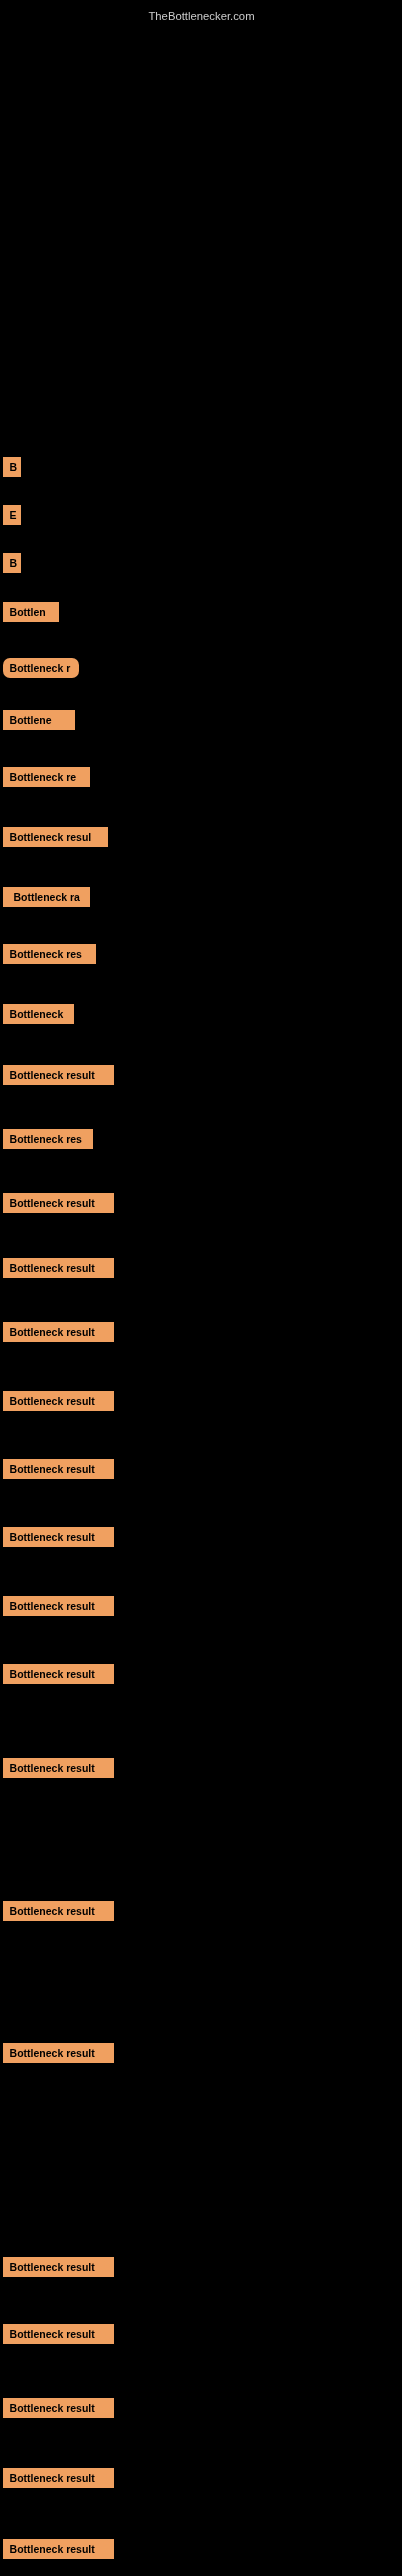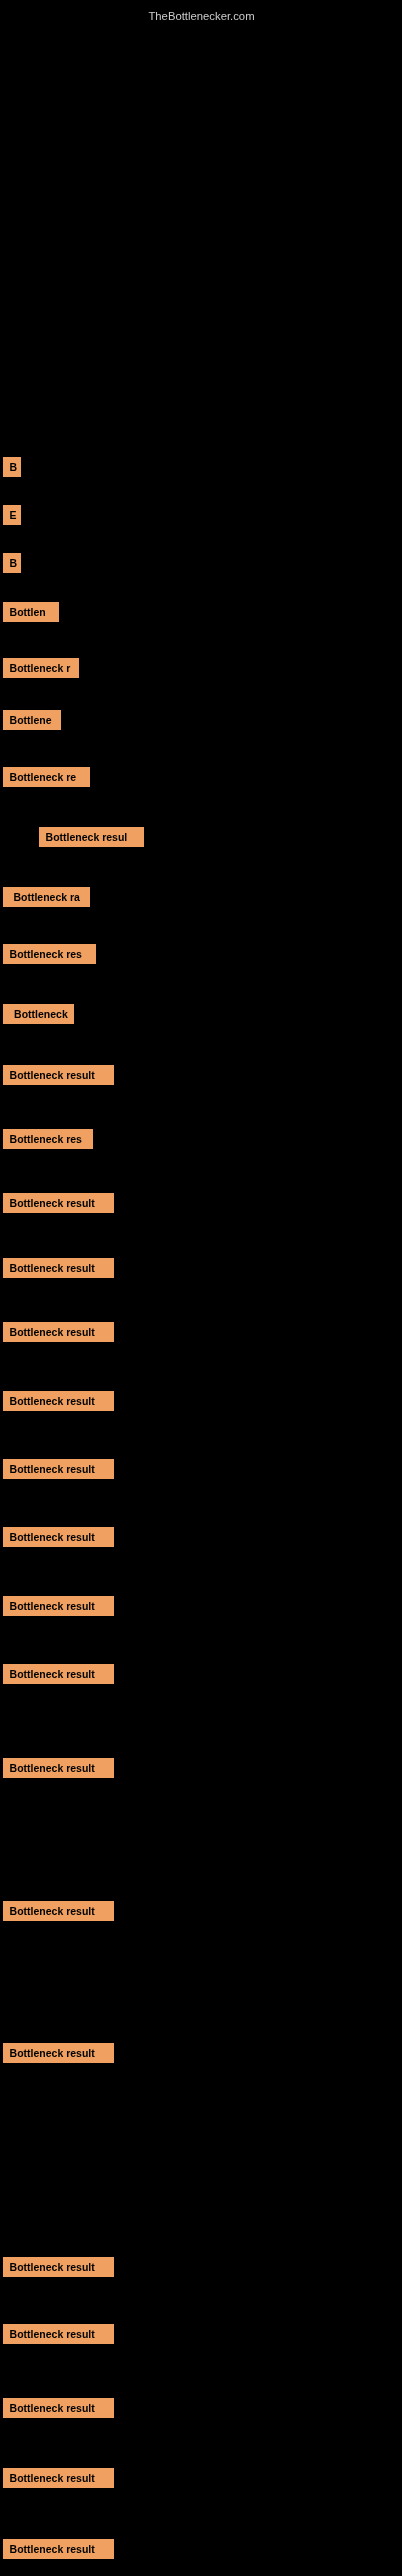--- a/index.html
+++ b/index.html
@@ -58,38 +58,38 @@
     <div class="single-row" style="position: absolute; top: 499px; left: 0px; right: 0px;">
       <span class="row-label" style="width: 17.7px;">E</span>
     </div>
     <div class="single-row" style="position: absolute; top: 547px; left: 0px; right: 0px;">
       <span class="row-label" style="width: 17.7px;">B</span>
     </div>
     <div class="single-row" style="position: absolute; top: 596px; left: 0px; right: 0px;">
       <span class="row-label" style="width: 56px;">Bottlen</span>
     </div>
     <div class="single-row" style="position: absolute; top: 652px; left: 0px; right: 0px;">
-      <span class="row-label" style="width: 76px;">Bottleneck r</span>
+      <span class="row-label" style="width: 76px; border-radius: 7px;">Bottleneck r</span>
     </div>
     <div class="single-row" style="position: absolute; top: 704px; left: 0px; right: 0px;">
-      <span class="row-label" style="width: 58px;">Bottlene</span>
+      <span class="row-label" style="width: 72px;">Bottlene</span>
     </div>
     <div class="single-row" style="position: absolute; top: 761px; left: 0px; right: 8px;">
       <span class="row-label" style="width: 87px;">Bottleneck re</span>
     </div>
-    <div class="single-row" style="position: absolute; top: 821px; left: 0px; right: 0px; margin-left: 36px;">
+    <div class="single-row" style="position: absolute; top: 821px; left: 0px; right: 0px;">
       <span class="row-label" style="width: 105px;">Bottleneck resul</span>
     </div>
     <div class="single-row" style="position: absolute; top: 881px; left: 0px; right: 0px;">
       <span class="row-label" style="width: 87px; text-align: center;">Bottleneck ra</span>
     </div>
     <div class="single-row" style="position: absolute; top: 938px; left: 0px; right: 0px;">
       <span class="row-label" style="width: 93px;">Bottleneck res</span>
     </div>
-    <div class="single-row" style="position: absolute; top: 998px; left: 0px; right: 0px; text-align: right;">
+    <div class="single-row" style="position: absolute; top: 998px; left: 0px; right: 0px;">
       <span class="row-label" style="width: 71px;">Bottleneck</span>
     </div>
     <div class="single-row" style="position: absolute; top: 1059px; left: 0px; right: 0px;">
       <span class="row-label" style="width: 111px;">Bottleneck result</span>
     </div>
     <div class="single-row" style="position: absolute; top: 1123px; left: 0px; right: 0px;">
       <span class="row-label" style="width: 90px;">Bottleneck res</span>
     </div>
     <div class="single-row" style="position: absolute; top: 1187px; left: 0px; right: 0px;">
       <span class="row-label" style="width: 111px;">Bottleneck result</span>

